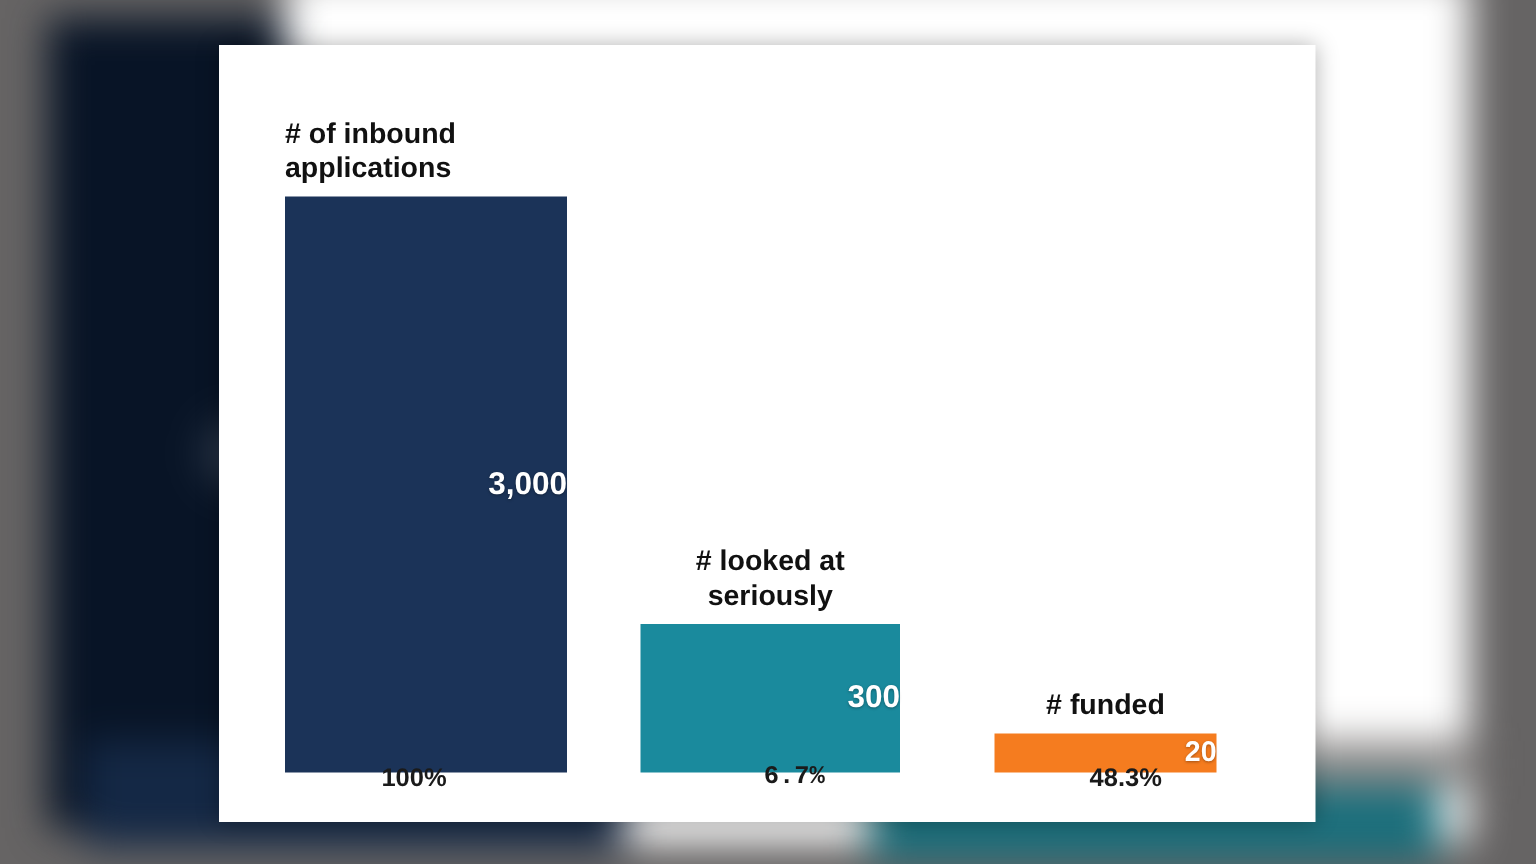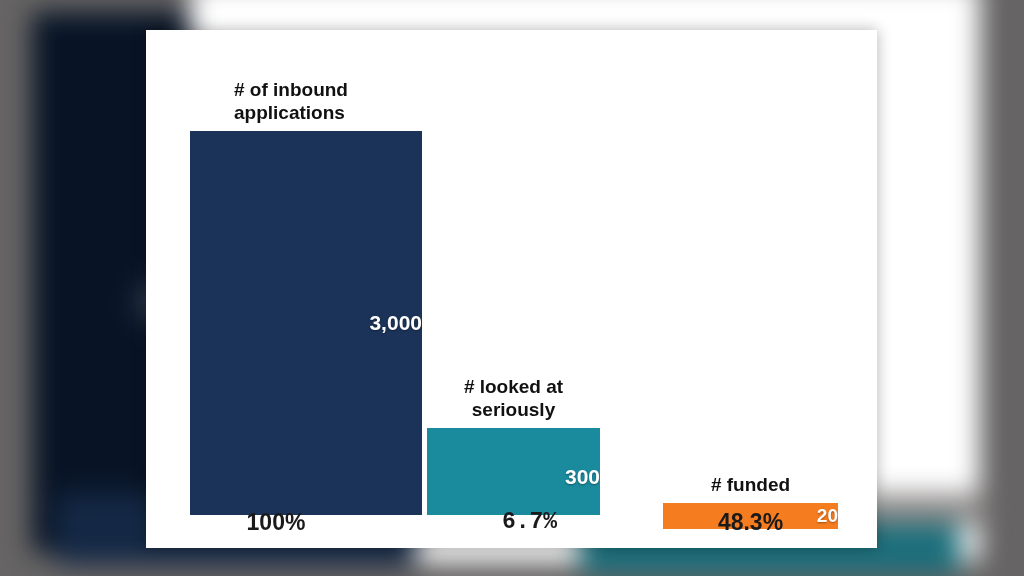--- a/index.html
+++ b/index.html
@@ -135,21 +135,21 @@
     text-align: right;
     color: #ffffff;
     font-weight: bold;
     font-size: 21px;
     text-shadow: 0 1px 2px rgba(0,0,0,0.35);
   }
 
   .pct-label {
     position: absolute;
     text-align: center;
-    font-size: 23px;
+    font-size: 17px;
     font-weight: bold;
     color: #1a1a1a;
   }
 </style>
 </head>
 <body>
 
 <div id="stage">
 
   <div class="backdrop">
@@ -158,37 +158,37 @@
     <div class="bd-white-card"></div>
     <div class="bd-bar-navy"></div>
     <div class="bd-bar-teal"></div>
     <div class="bd-gray-chip"></div>
 
   </div>
 
   <div class="card">
     <div class="plot">
 
-      <div class="bar-group" style="left:44px; bottom:33px; width:188px; height:384px;padding-left:44px;">
+      <div class="bar-group" style="left:44px; bottom:33px; width:188px; height:384px;">
         <div class="bar-label align-left"># of inbound
 applications</div>
         <div class="bar-rect" style="background:#1b3358;"></div>
         <div class="bar-value" style="top:180px;">3,000</div>
       </div>
       <div class="pct-label" style="left:44px; top:479px; width:172px;">100%</div>
 
-      <div class="bar-group" style="left:281px; bottom:33px; width:173px; height:87px;">
+      <div class="bar-group" style="left:281px; bottom:33px; width:173px; height:99px;">
         <div class="bar-label align-center"># looked at
 seriously</div>
         <div class="bar-rect" style="background:#1a8a9d;"></div>
         <div class="bar-value" style="top:37px;">300</div>
       </div>
       <div class="pct-label" style="left:297px; top:479px; width:173px;font-family:Liberation Mono, monospace;">6.7%</div>
 
-      <div class="bar-group" style="left:517px; bottom:19px; width:175px; height:26px;">
+      <div class="bar-group" style="left:517px; bottom:33px; width:148px; height:26px;">
         <div class="bar-label align-center"># funded</div>
         <div class="bar-rect" style="background:#f57c1f;"></div>
         <div class="bar-value" style="top:2px; font-size:19px;">20</div>
       </div>
       <div class="pct-label" style="left:517px; top:479px; width:175px;">48.3%</div>
 
     </div>
   </div>
 
 </div>

